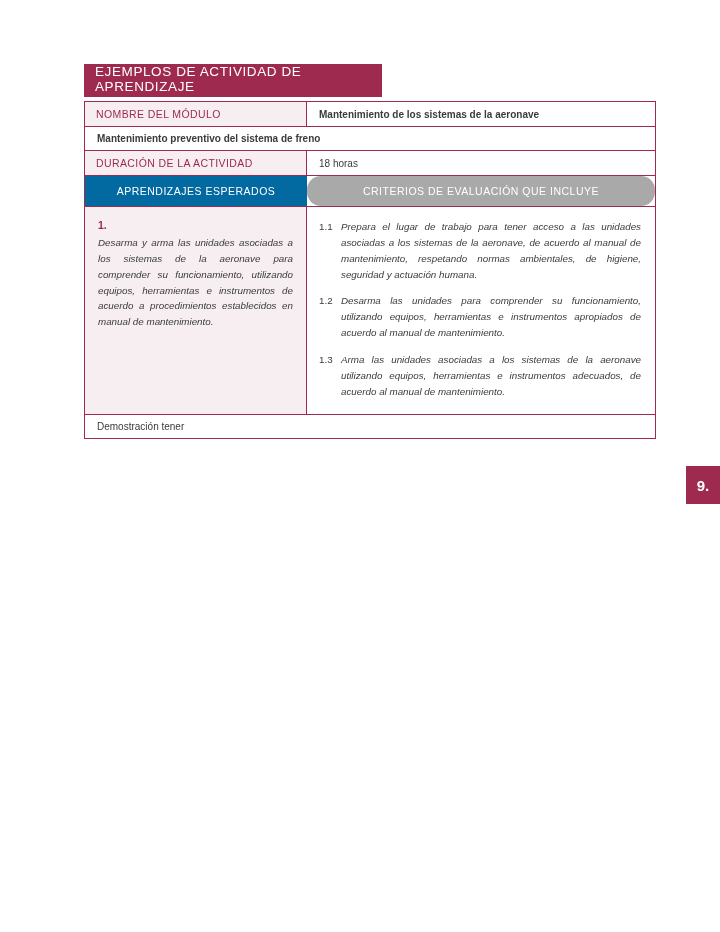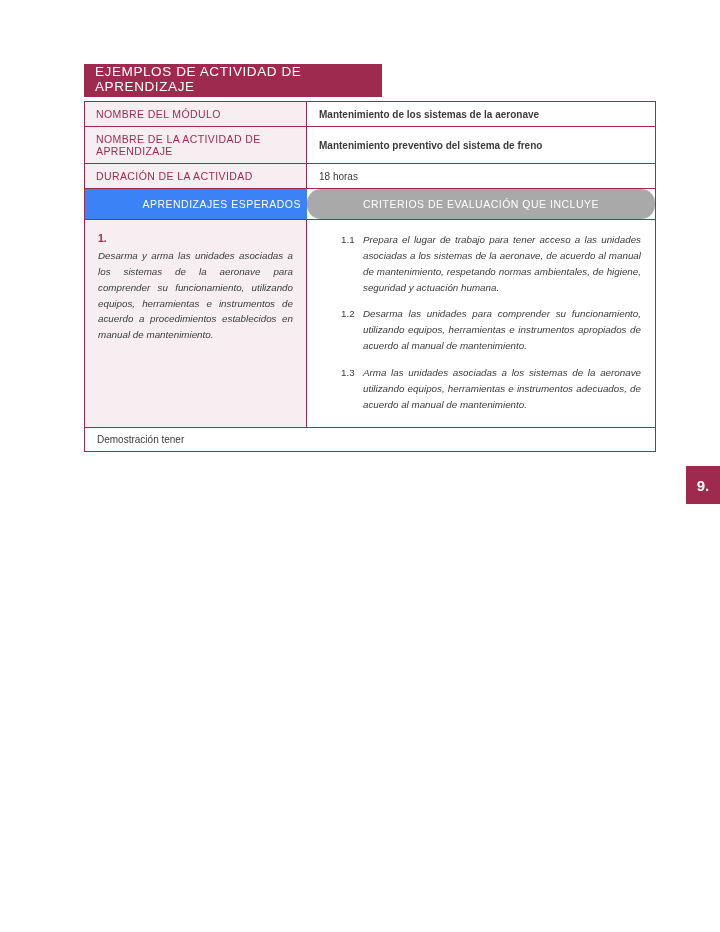--- a/index.html
+++ b/index.html
@@ -84,26 +84,26 @@
     font-weight: bold;
   }
   .cell-value.normal { font-weight: normal; }
 
   
   .hdr-row { display: flex; border-bottom: 1px solid #9e2a4f; }
   .hdr-left {
     width: 222px;
     min-width: 222px;
     box-sizing: border-box;
-    background: #3b82f6;
+    background: #0369a1;
     color: #ffffff;
     font-size: 10.5px;
     letter-spacing: 0.5px;
     padding: 9px 6px;
-    text-align: right;
+    text-align: center;
   }
   .hdr-right {
     flex: 1;
     box-sizing: border-box;
     background: #a9a9a9;
     color: #ffffff;
     font-size: 10.5px;
     letter-spacing: 0.5px;
     padding: 9px 6px;
     text-align: center;
@@ -144,21 +144,20 @@
     font-size: 9.8px;
     line-height: 1.62;
     font-style: italic;
   }
   .criterion:last-child { margin-bottom: 0; }
   .criterion .ckey {
     width: 22px;
     min-width: 22px;
     font-style: normal;
     color: #3b3b3b;
-    margin-left: 22px;
   }
   .criterion .ctext {
     flex: 1;
     text-align: justify;
     color: #3b3b3b;
   }
 
   
   .side-tab {
     position: absolute;
@@ -206,21 +205,20 @@
   </div>
 
   <div class="table">
 
     <div class="row">
       <div class="cell-label">NOMBRE DEL MÓDULO</div>
       <div class="cell-value">Mantenimiento de los sistemas de la aeronave</div>
     </div>
 
     <div class="row">
-      <div class="cell-label">NOMBRE DE LA ACTIVIDAD DE APRENDIZAJE</div>
       <div class="cell-value">Mantenimiento preventivo del sistema de freno</div>
     </div>
 
     <div class="row">
       <div class="cell-label">DURACIÓN DE LA ACTIVIDAD</div>
       <div class="cell-value normal">18 horas</div>
     </div>
 
     <div class="hdr-row">
       <div class="hdr-left">APRENDIZAJES ESPERADOS</div>

